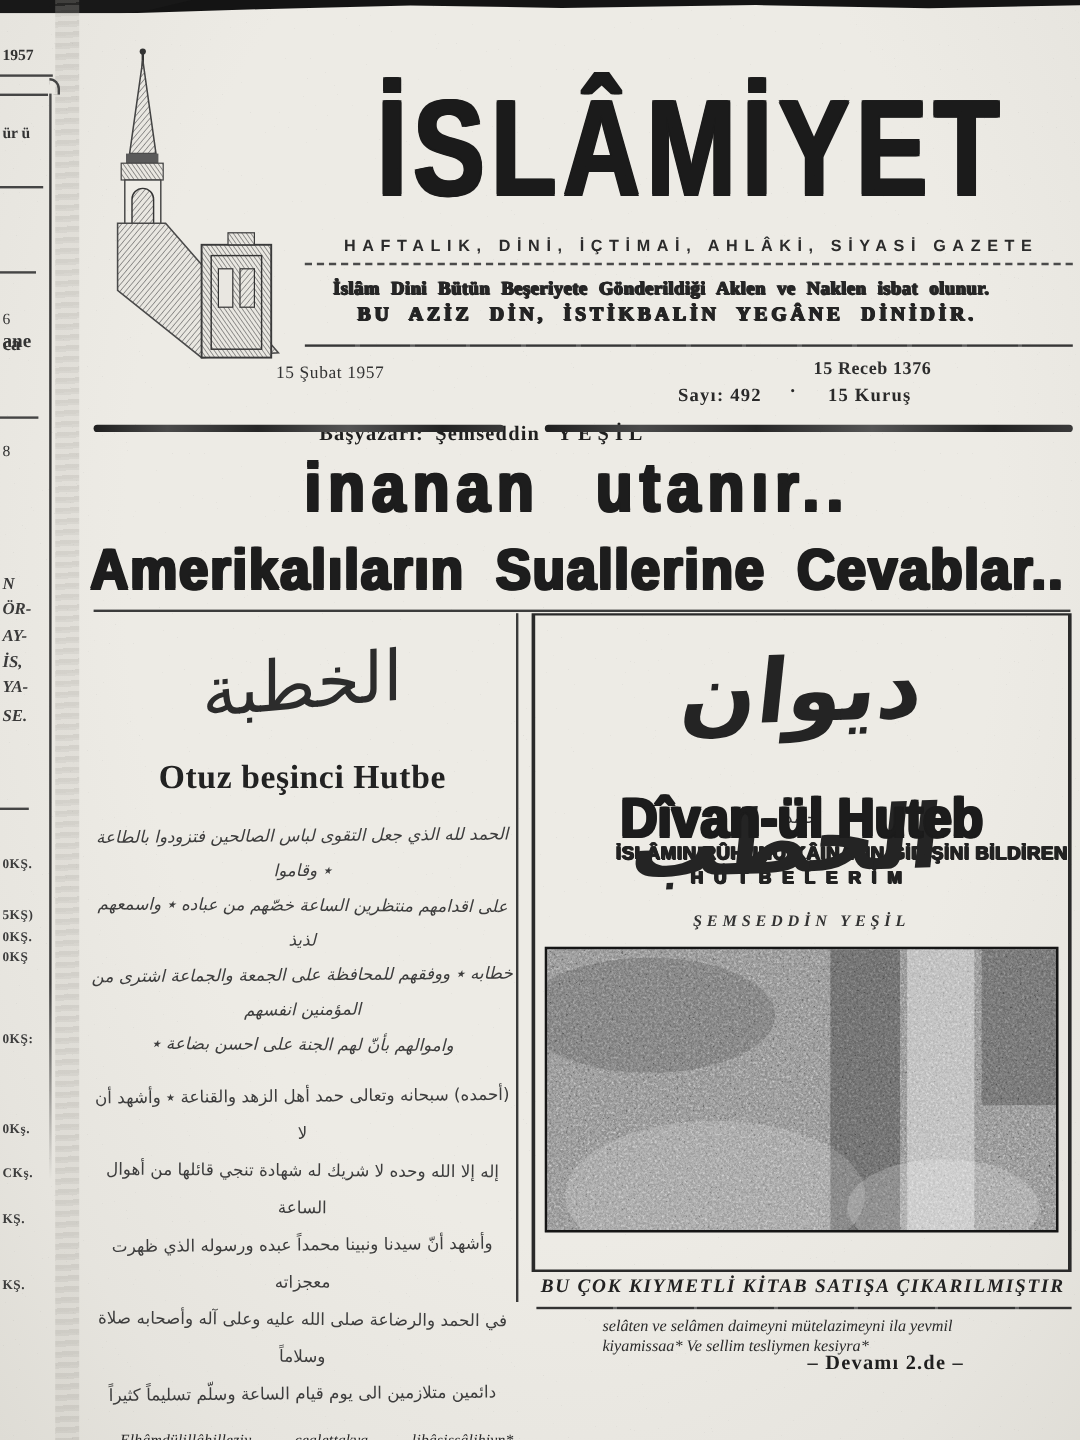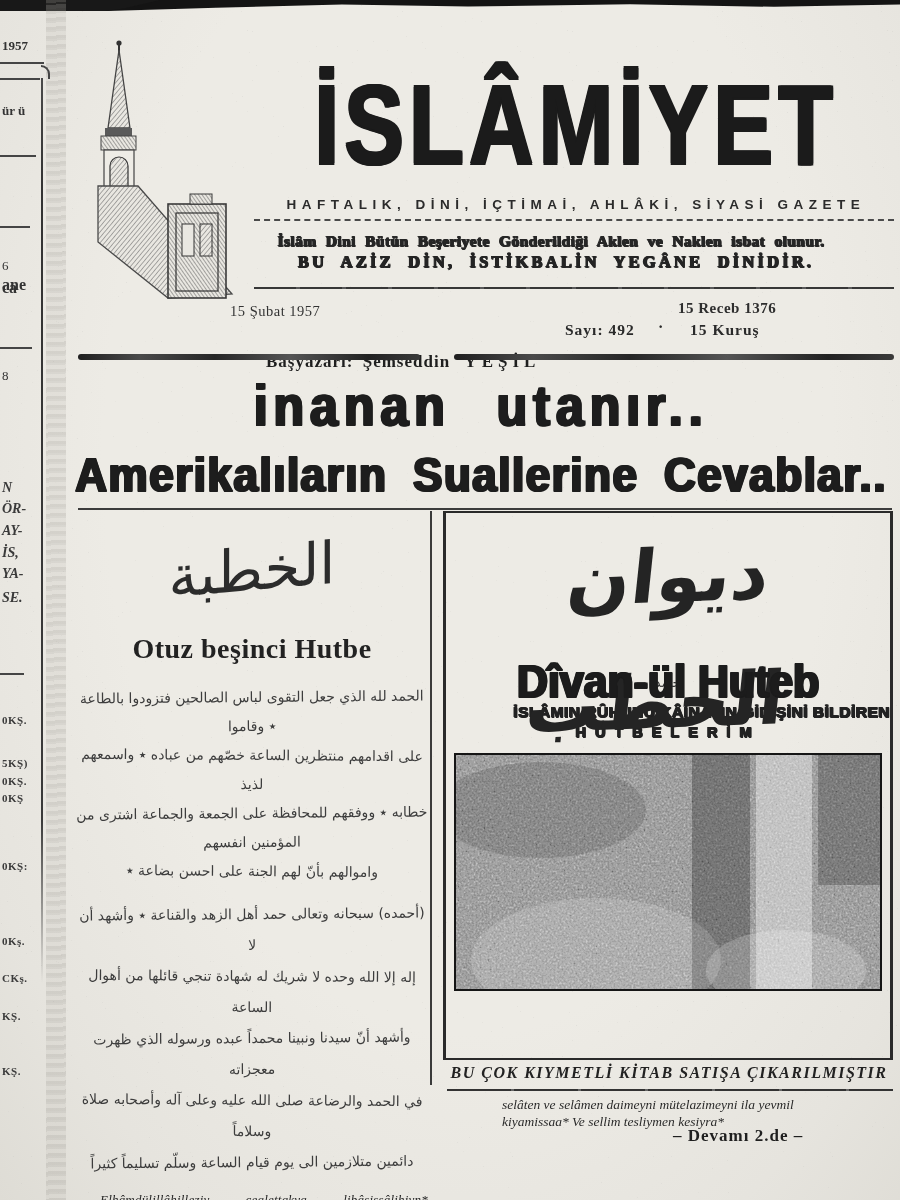--- a/index.html
+++ b/index.html
@@ -76,21 +76,21 @@
   .col-divider { position:absolute; left:364px; top:511px; width:2px; height:574px; background:#3a3a3a; }
 
   
   .col-left { position:absolute; left:10px; top:515px; width:352px; }
   .callig-left { position:relative; height:116px; text-align:center;
     font:58px "DejaVu Sans", sans-serif; line-height:110px; color:#2c2c2c;
     transform:rotate(-5deg) skewX(-5deg); }
   .flourish { position:absolute; height:2.5px; background:#3f3f3f; border-radius:2px; transform-origin:left center; }
   .hutbe-heading { margin-top:2px; text-align:center; font:bold 28px "Liberation Serif", serif; color:#222; letter-spacing:.5px; }
   .ar-block { direction:rtl; text-align:center; font-family:"DejaVu Sans", sans-serif; color:#3d3d3d; }
-  .ar1 { margin-top:18px; font-size:14px; line-height:29px; }
+  .ar1 { margin-top:18px; font-size:14px; line-height:29px;font-style:italic; }
   .ar2 { margin-top:13px; font-size:14px; line-height:31px; }
   .ar-line:nth-child(odd)  { transform:rotate(-.5deg); }
   .ar-line:nth-child(even) { transform:rotate(.4deg); }
   .translit { margin-top:14px; font:italic 13px/16.2px "Liberation Serif", serif; color:#262626;
     text-align:justify; letter-spacing:.2px; word-spacing:2.5px; }
   .translit p { text-indent:24px; }
 
   
   .col-right { position:absolute; left:377px; top:511px; width:450px; height:549px;
     border:3px solid #2a2a2a; border-top-width:2px; border-bottom-width:2px; }
@@ -232,20 +232,21 @@
 
       </div>
     </div>
 
     <div class="col-right">
       <div class="callig-right">ديوان الخطب</div>
       <span class="signature">حامد</span>
       <div class="divan-title fat2">Dîvan-ül Huteb</div>
       <div class="divan-sub1 fat1">İSLÂMIN RÛHUNU KÂİNATIN GİDİŞİNİ BİLDİREN</div>
       <div class="divan-sub2 fat1">HUTBELERİM</div>
+      <div class="divan-author">ŞEMSEDDİN  YEŞİL</div>
       <div class="book-photo">
         <svg width="428" height="238" viewBox="0 0 428 238" preserveAspectRatio="none">
           <defs>
             <filter id="halftone" x="0" y="0" width="100%" height="100%">
               <feTurbulence type="fractalNoise" baseFrequency="0.5" numOctaves="4" seed="8" stitchTiles="stitch"></feTurbulence>
               <feColorMatrix type="saturate" values="0"></feColorMatrix>
               <feComponentTransfer>
                 <feFuncR type="discrete" tableValues="0 0.1 0.3 0.5 0.7 0.9 1"></feFuncR>
                 <feFuncG type="discrete" tableValues="0 0.1 0.3 0.5 0.7 0.9 1"></feFuncG>
                 <feFuncB type="discrete" tableValues="0 0.1 0.3 0.5 0.7 0.9 1"></feFuncB>

